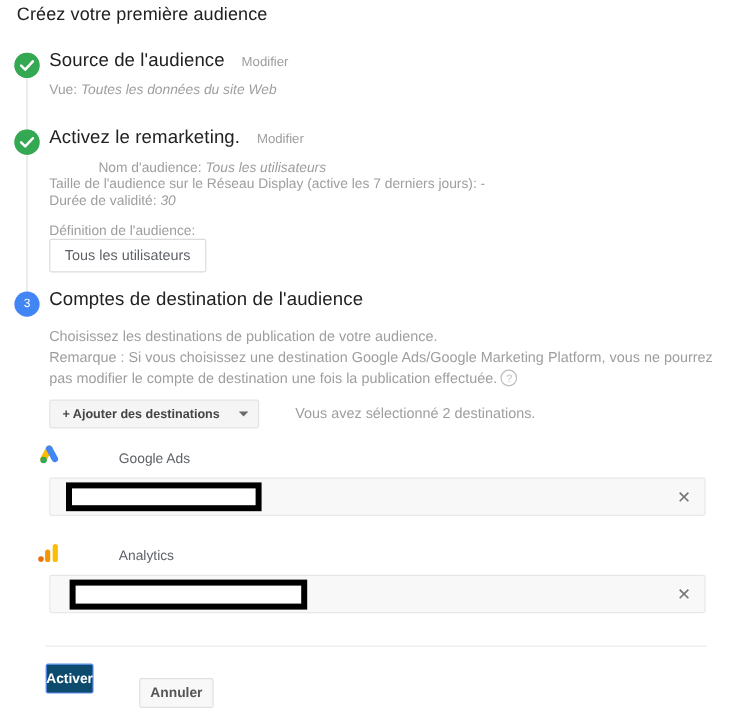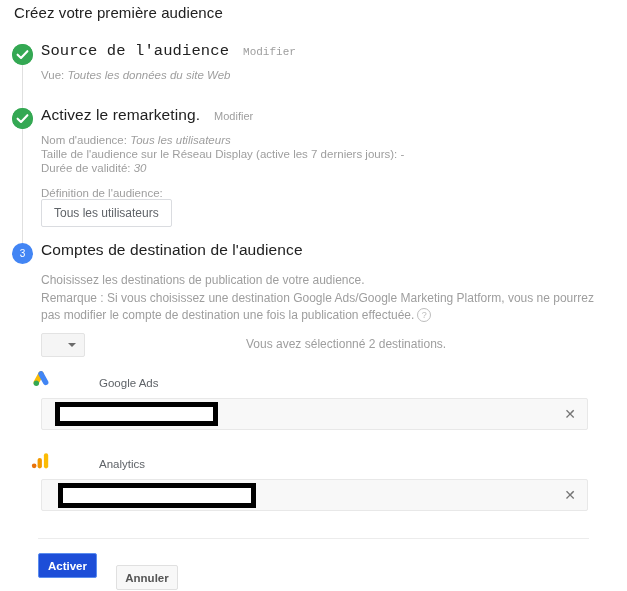--- a/index.html
+++ b/index.html
@@ -225,22 +225,22 @@
     font-weight: bold;
     display: flex;
     align-items: center;
     justify-content: center;
     cursor: pointer;
     box-sizing: border-box;
   }
   .btn-primary {
     left: 38px;
     top: 553px;
-    width: 59px;
-    background: #1d4ed8;
+    width: 40px;
+    background: #0c4a6e;
     color: #ffffff;
     border: 1px solid #5b8def;
   }
   .btn-secondary {
     left: 116px;
     top: 565px;
     width: 62px;
     background: #f8f8f8;
     color: #555555;
     border: 1px solid #e0e0e0;
@@ -253,21 +253,21 @@
 
 <div class="rail"></div>
 
 <div class="step">
   <div class="step-marker marker-done" style="top:44px;">
     <svg width="21" height="21" viewBox="0 0 21 21" aria-hidden="true">
       <circle cx="10.5" cy="10.5" r="10.5" fill="#34a853"></circle>
       <path d="M5.6 10.7 L9.0 14.0 L15.4 7.2" stroke="#ffffff" stroke-width="2.1" fill="none" stroke-linecap="round" stroke-linejoin="round"></path>
     </svg>
   </div>
-  <div class="step-head" style="top:42px;font-family:Liberation Mono, monospace;">
+  <div class="step-head" style="top:42px;">
     <span class="step-title">Source de l'audience</span>
     <span class="step-edit">Modifier</span>
   </div>
   <div class="meta" style="top:68px;">
     <span>Vue:</span>
     <i>Toutes les données du site Web</i>
   </div>
 </div>
 
 <div class="step">
@@ -275,21 +275,21 @@
     <svg width="21" height="21" viewBox="0 0 21 21" aria-hidden="true">
       <circle cx="10.5" cy="10.5" r="10.5" fill="#34a853"></circle>
       <path d="M5.6 10.7 L9.0 14.0 L15.4 7.2" stroke="#ffffff" stroke-width="2.1" fill="none" stroke-linecap="round" stroke-linejoin="round"></path>
     </svg>
   </div>
   <div class="step-head" style="top:106px;">
     <span class="step-title">Activez le remarketing.</span>
     <span class="step-edit">Modifier</span>
   </div>
 
-  <div class="meta" style="top:133px;">
+  <div class="meta" style="top:133px;margin-left:41px;">
     <span>Nom d'audience:</span>
     <i>Tous les utilisateurs</i>
   </div>
   <div class="meta" style="top:147px;text-align:center;">
     <span>Taille de l'audience sur le Réseau Display (active les 7 derniers jours):</span>
     <span>-</span>
   </div>
   <div class="meta" style="top:161px;">
     <span>Durée de validité:</span>
     <i>30</i>
@@ -306,20 +306,21 @@
   </div>
 
   <div class="body-text" style="top:272px;">Choisissez les destinations de publication de votre audience.</div>
   <div class="body-text" style="top:290px;">
     <div class="wrap">
       <span>Remarque : Si vous choisissez une destination Google Ads/Google Marketing Platform, vous ne pourrez pas modifier le compte de destination une fois la publication effectuée.</span><span class="help-icon">?</span>
     </div>
   </div>
 
   <div class="add-dest">
+    <span>+ Ajouter des destinations</span>
     <span class="caret"></span>
   </div>
   <div class="dest-count">Vous avez sélectionné 2 destinations.</div>
 </div>
 
 <div class="dest-label" style="top:371px;">
   <span class="logo">
     <svg class="logo" viewBox="0 0 22 20" aria-hidden="true">
       <path d="M8.4 1.6 L3.2 11.2 A3 3 0 0 0 8.4 14.2 L13.6 4.6 A3 3 0 0 0 8.4 1.6 Z" fill="#fbbc04"></path>
       <path d="M13.6 1.6 L18.8 11.2 A3 3 0 0 1 13.6 14.2 L8.4 4.6 A3 3 0 0 1 13.6 1.6 Z" fill="#4285f4"></path>

